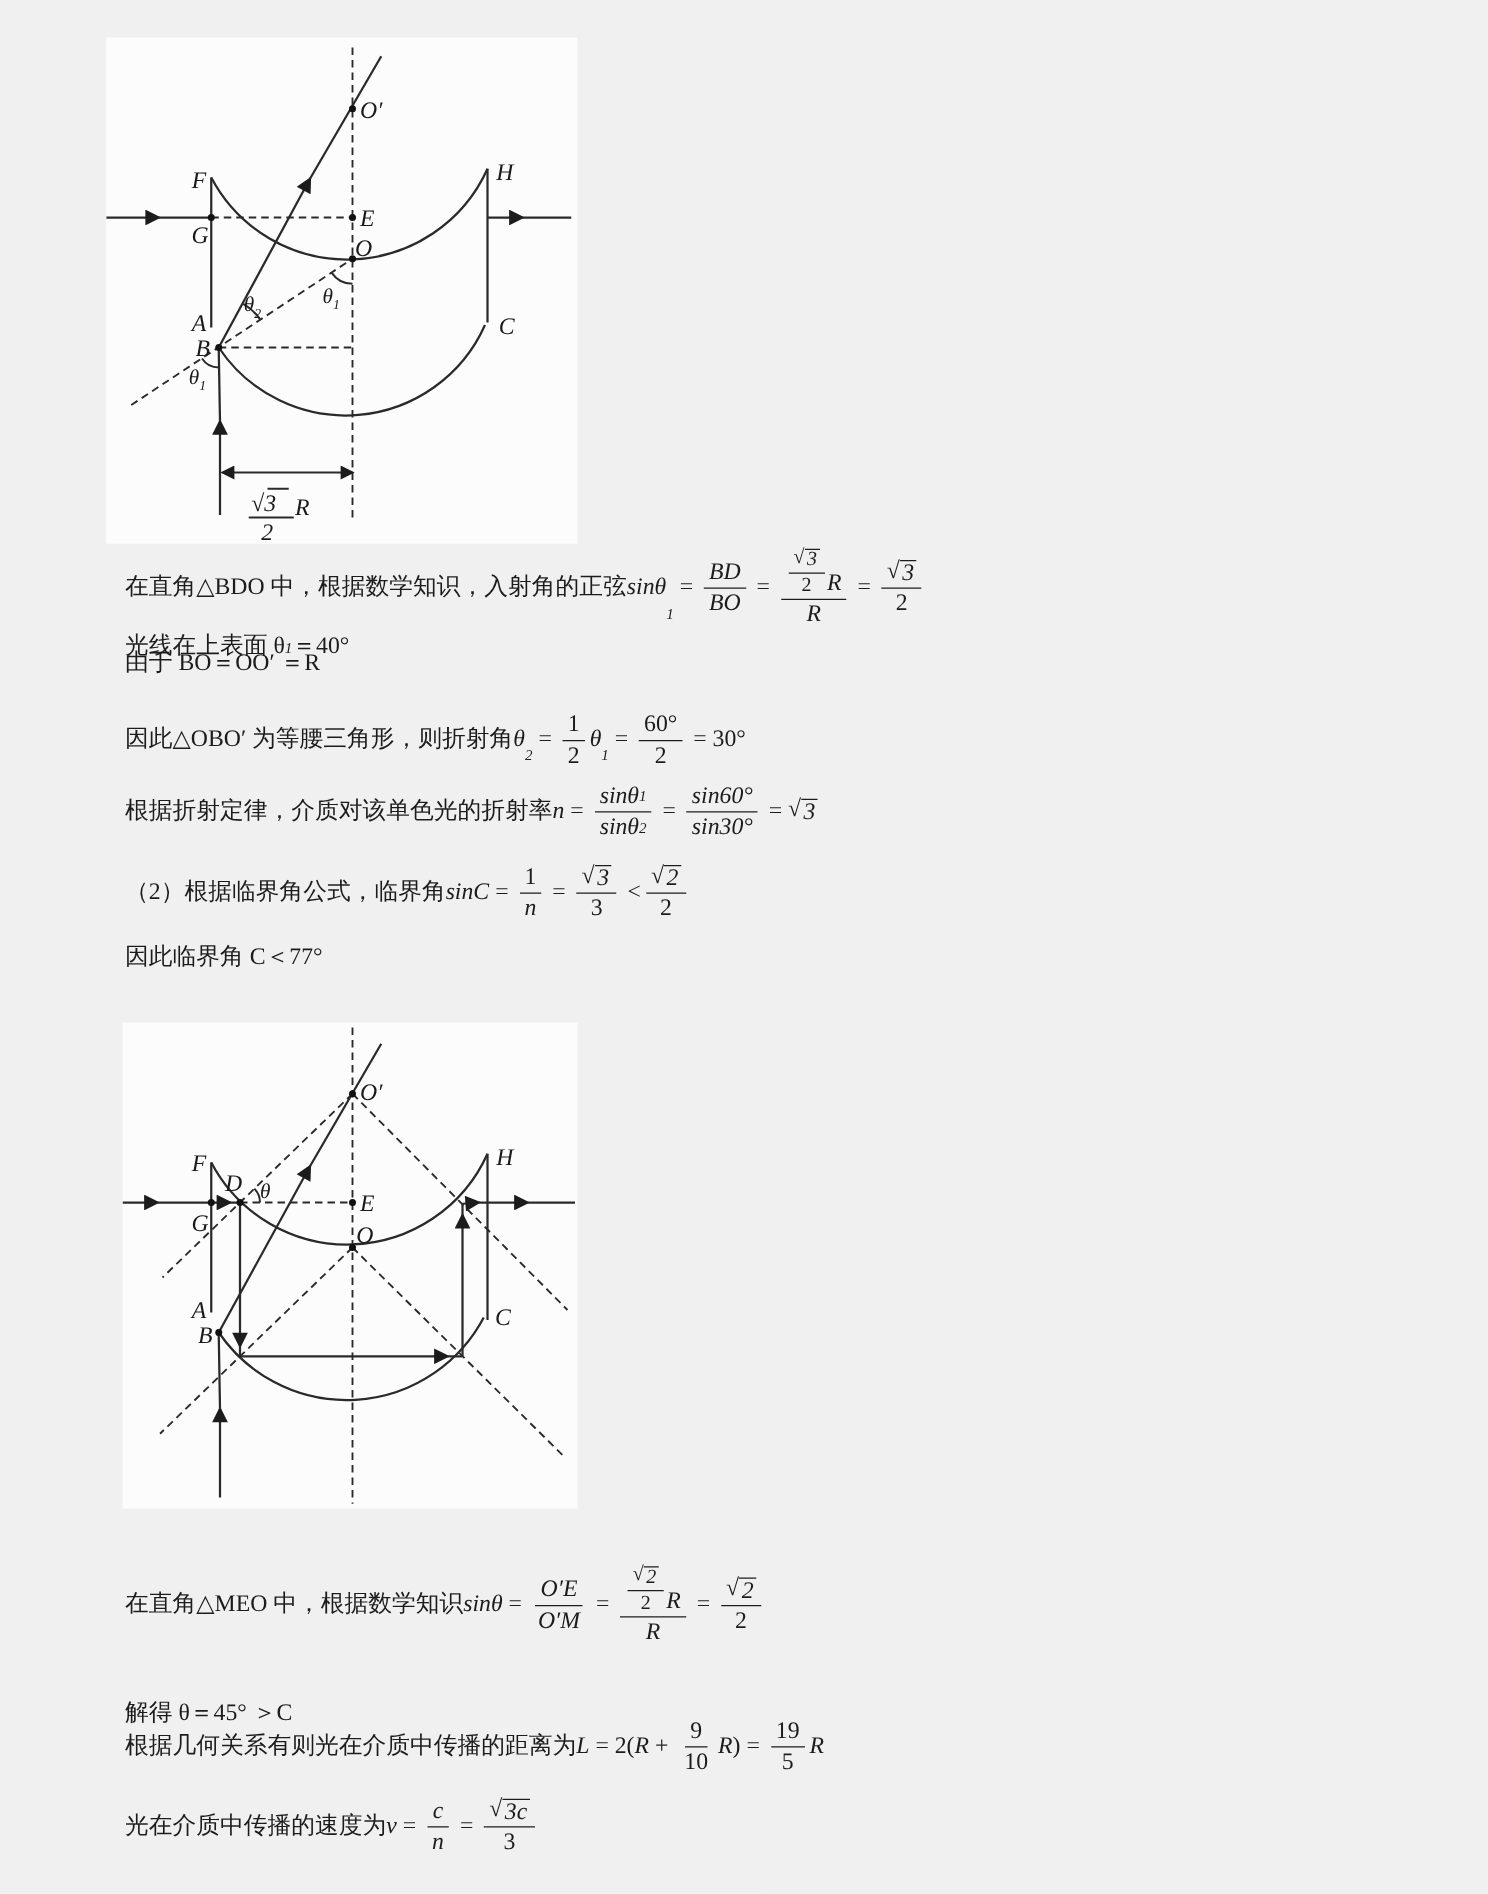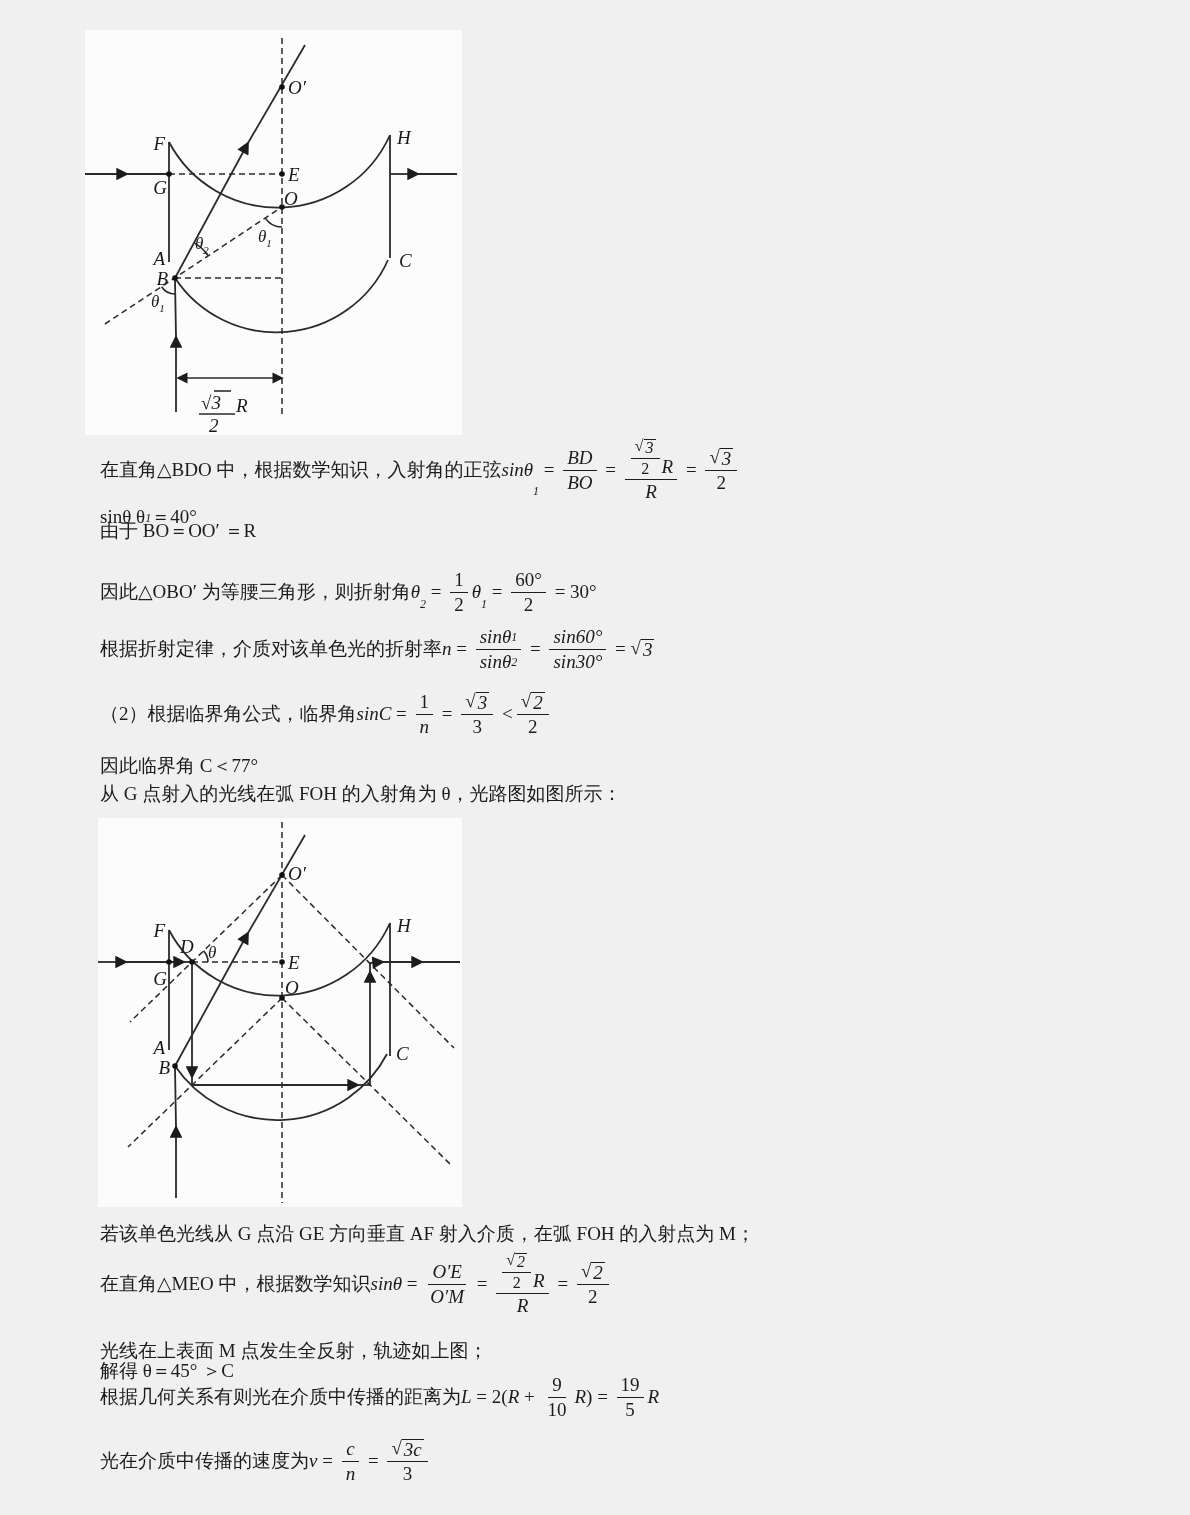--- a/index.html
+++ b/index.html
@@ -173,27 +173,24 @@
       <text x="298" y="242">C</text>
       <text x="190" y="62">O′</text>
       <text x="190" y="151">E</text>
       <text x="187" y="176">O</text>
       <text x="82" y="135">D</text>
       <text class="gk" x="110" y="140">θ</text>
     </svg>
   </div>
 
   <div class="t-line" style="top:438px"><span class="ct">在直角△BDO 中，根据数学知识，入射角的正弦</span><span class="mi">sinθ</span><span class="msub">1</span><span class="ct"> = </span><span class="frac"><span class="fn"><span class="mi">BD</span></span><span class="fd"><span class="mi">BO</span></span></span><span class="ct"> = </span><span class="frac"><span class="fn"><span class="frac"><span class="fn"><span class="sqrt"><span class="sq">√</span><span class="sr">3</span></span></span><span class="fd"><span class="ct">2</span></span></span><span class="mi">R</span></span><span class="fd"><span class="mi">R</span></span></span><span class="ct"> = </span><span class="frac"><span class="fn"><span class="sqrt"><span class="sq">√</span><span class="sr">3</span></span></span><span class="fd"><span class="ct">2</span></span></span></div>
-  <div class="t-line" style="top:505px"><span class="ct">sinθ θ</span><span class="msub">1</span><span class="ct">＝40°</span></div>
+  <div class="t-line" style="top:505px"><span class="ct">光线在上表面 θ</span><span class="msub">1</span><span class="ct">＝40°</span></div>
   <div class="t-line" style="top:519px"><span class="ct">由于 BO＝OO′ ＝R</span></div>
   <div class="t-line" style="top:569px"><span class="ct">因此△OBO′ 为等腰三角形，则折射角</span><span class="mi">θ</span><span class="msub">2</span><span class="ct"> = </span><span class="frac"><span class="fn"><span class="ct">1</span></span><span class="fd"><span class="ct">2</span></span></span><span class="mi">θ</span><span class="msub">1</span><span class="ct"> = </span><span class="frac"><span class="fn"><span class="ct">60°</span></span><span class="fd"><span class="ct">2</span></span></span><span class="ct"> = 30°</span></div>
   <div class="t-line" style="top:626px"><span class="ct">根据折射定律，介质对该单色光的折射率</span><span class="mi">n</span><span class="ct"> = </span><span class="frac"><span class="fn"><span class="mi">sinθ</span><span class="msub">1</span></span><span class="fd"><span class="mi">sinθ</span><span class="msub">2</span></span></span><span class="ct"> = </span><span class="frac"><span class="fn"><span class="mi">sin60°</span></span><span class="fd"><span class="mi">sin30°</span></span></span><span class="ct"> = </span><span class="sqrt"><span class="sq">√</span><span class="sr">3</span></span></div>
   <div class="t-line" style="top:691px"><span class="ct">（2）根据临界角公式，临界角</span><span class="mi">sinC</span><span class="ct"> = </span><span class="frac"><span class="fn"><span class="ct">1</span></span><span class="fd"><span class="mi">n</span></span></span><span class="ct"> = </span><span class="frac"><span class="fn"><span class="sqrt"><span class="sq">√</span><span class="sr">3</span></span></span><span class="fd"><span class="ct">3</span></span></span><span class="ct"> &lt;</span><span class="frac"><span class="fn"><span class="sqrt"><span class="sq">√</span><span class="sr">2</span></span></span><span class="fd"><span class="ct">2</span></span></span></div>
   <div class="t-line" style="top:754px"><span class="ct">因此临界角 C＜77°</span></div>
-  <div class="t-line" style="top:782px"><span class="ct">从 G 点射入的光线在弧 FOH 的入射角为 θ，光路图如图所示：</span></div>
-  <div class="t-line" style="top:1222px"><span class="ct">若该单色光线从 G 点沿 GE 方向垂直 AF 射入介质，在弧 FOH 的入射点为 M；</span></div>
   <div class="t-line" style="top:1252px"><span class="ct">在直角△MEO 中，根据数学知识</span><span class="mi">sinθ</span><span class="ct"> = </span><span class="frac"><span class="fn"><span class="mi">O′E</span></span><span class="fd"><span class="mi">O′M</span></span></span><span class="ct"> = </span><span class="frac"><span class="fn"><span class="frac"><span class="fn"><span class="sqrt"><span class="sq">√</span><span class="sr">2</span></span></span><span class="fd"><span class="ct">2</span></span></span><span class="mi">R</span></span><span class="fd"><span class="mi">R</span></span></span><span class="ct"> = </span><span class="frac"><span class="fn"><span class="sqrt"><span class="sq">√</span><span class="sr">2</span></span></span><span class="fd"><span class="ct">2</span></span></span></div>
   <div class="t-line" style="top:1359px"><span class="ct">解得 θ＝45° ＞C</span></div>
-  <div class="t-line" style="top:1339px"><span class="ct">光线在上表面 M 点发生全反射，轨迹如上图；</span></div>
   <div class="t-line" style="top:1374px"><span class="ct">根据几何关系有则光在介质中传播的距离为</span><span class="mi">L</span><span class="ct"> = 2(</span><span class="mi">R</span><span class="ct"> + </span><span class="frac"><span class="fn"><span class="ct">9</span></span><span class="fd"><span class="ct">10</span></span></span><span class="mi">R</span><span class="ct">) = </span><span class="frac"><span class="fn"><span class="ct">19</span></span><span class="fd"><span class="ct">5</span></span></span><span class="mi">R</span></div>
   <div class="t-line" style="top:1438px"><span class="ct">光在介质中传播的速度为</span><span class="mi">v</span><span class="ct"> = </span><span class="frac"><span class="fn"><span class="mi">c</span></span><span class="fd"><span class="mi">n</span></span></span><span class="ct"> = </span><span class="frac"><span class="fn"><span class="sqrt"><span class="sq">√</span><span class="sr">3c</span></span></span><span class="fd"><span class="ct">3</span></span></span></div>
 
 </div>
 
 </body></html>

